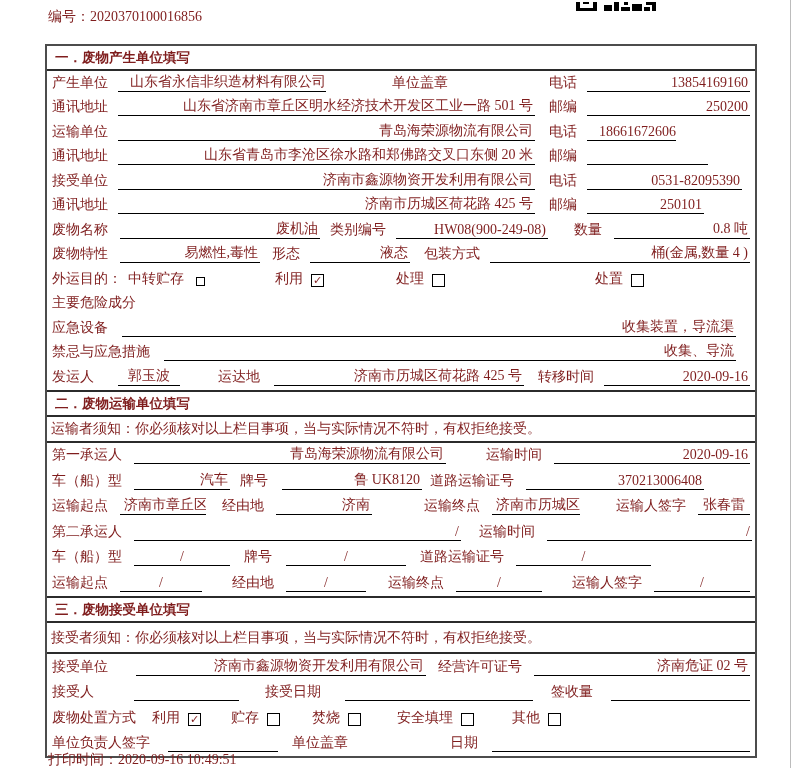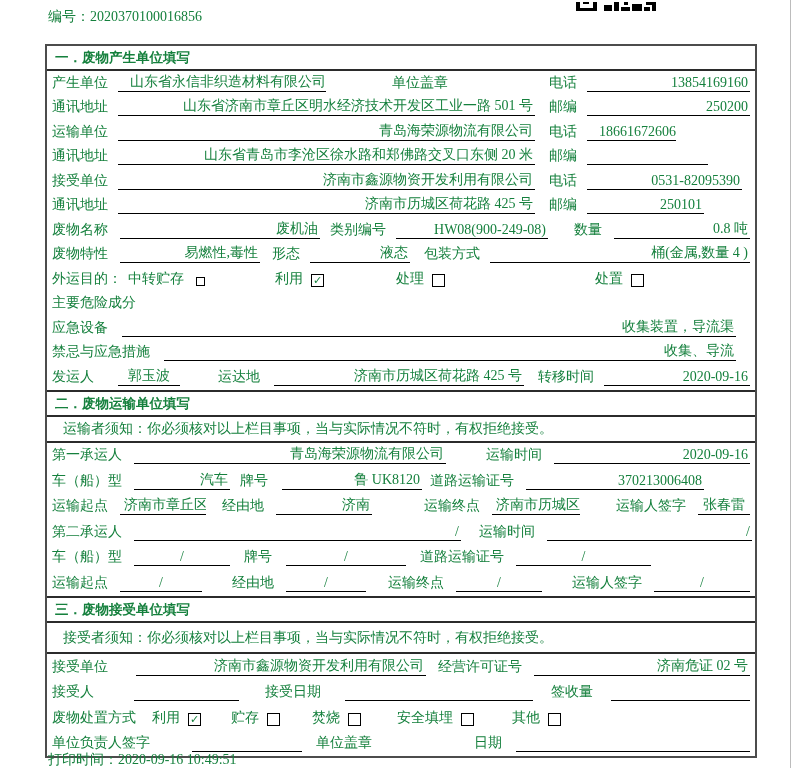--- a/index.html
+++ b/index.html
@@ -1,28 +1,28 @@
 <!DOCTYPE html>
 <html><head>
 <meta charset="utf-8">
 <style>
   html,body{margin:0;padding:0;background:#fff;}
   .page{position:relative;width:796px;height:768px;background:#fff;overflow:hidden;
-        font-family:"Liberation Serif","DejaVu Serif",serif;font-size:14px;color:#15803d;}
+        font-family:"Liberation Serif","DejaVu Serif",serif;font-size:14px;color:#7f1d1d;}
   .serial{position:absolute;left:48px;top:8px;font-size:14px;}
   .title{position:absolute;left:0;right:60px;top:0;text-align:center;font-size:23px;font-weight:bold;
          font-family:"Liberation Sans","DejaVu Sans",sans-serif;letter-spacing:2px;}
   .qr{position:absolute;left:576px;top:0;width:82px;height:10px;}
   .edge{position:absolute;left:790px;top:0;width:1px;height:768px;background:#bcbcbc;}
   .formbox{position:absolute;left:45px;top:44px;width:712px;box-sizing:border-box;
            border:2px solid #4c4c4c;}
   .sec-h{font-family:"Liberation Sans","DejaVu Sans",sans-serif;font-weight:bold;font-size:13.5px;
          padding:3px 0 2px 8px;border-bottom:2px solid #2b2b2b;}
   .sec-h.mid{border-top:2px solid #2b2b2b;}
-  .notice{height:26px;display:flex;align-items:center;padding-left:16px;box-sizing:border-box;
+  .notice{height:26px;display:flex;align-items:center;padding-left:4px;box-sizing:border-box;
           border-bottom:2px solid #2b2b2b;font-family:Liberation Serif, serif;}
   .row{display:flex;align-items:flex-end;height:24.5px;padding:0 3px 4px 5px;box-sizing:border-box;}
   .s2 .row,.s3 .row{height:25.6px;}
   .lbl{white-space:nowrap;flex-shrink:0;}
   .val{border-bottom:1px solid #000;white-space:nowrap;padding:0 2px 0 12px;min-height:15px;
        overflow:hidden;box-sizing:border-box;flex-shrink:0;text-align:right;}
   .val.c{text-align:center;padding:0 2px;}
   .fill{flex:1 1 auto;}
   .lpart{display:flex;align-items:flex-end;width:497px;flex-shrink:0;}
   .cb{display:inline-flex;width:13px;height:13px;border:1px solid #000;box-sizing:border-box;
@@ -279,21 +279,21 @@
         <span class="cb">
             <span></span>
           </span>
         <span class="lbl" style="margin-left:38px;margin-right:8px">其他</span>
         <span class="cb">
             <span></span>
           </span>
       </div>
 
       <div class="row">
-        <span class="lbl" style="margin-right:42px">单位负责人签字</span>
+        <span class="lbl" style="margin-right:18px">单位负责人签字</span>
         <span class="val" style="width:110px"></span>
         <span class="lbl" style="margin-left:14px">单位盖章</span>
         <span class="lbl" style="margin-left:102px;margin-right:14px">日期</span>
         <span class="val fill" style="margin-right:2px"></span>
       </div>
     </div>
   </div>
 
   <div class="footer">
     <span>打印时间：</span><span>2020-09-16 10:49:51</span>

